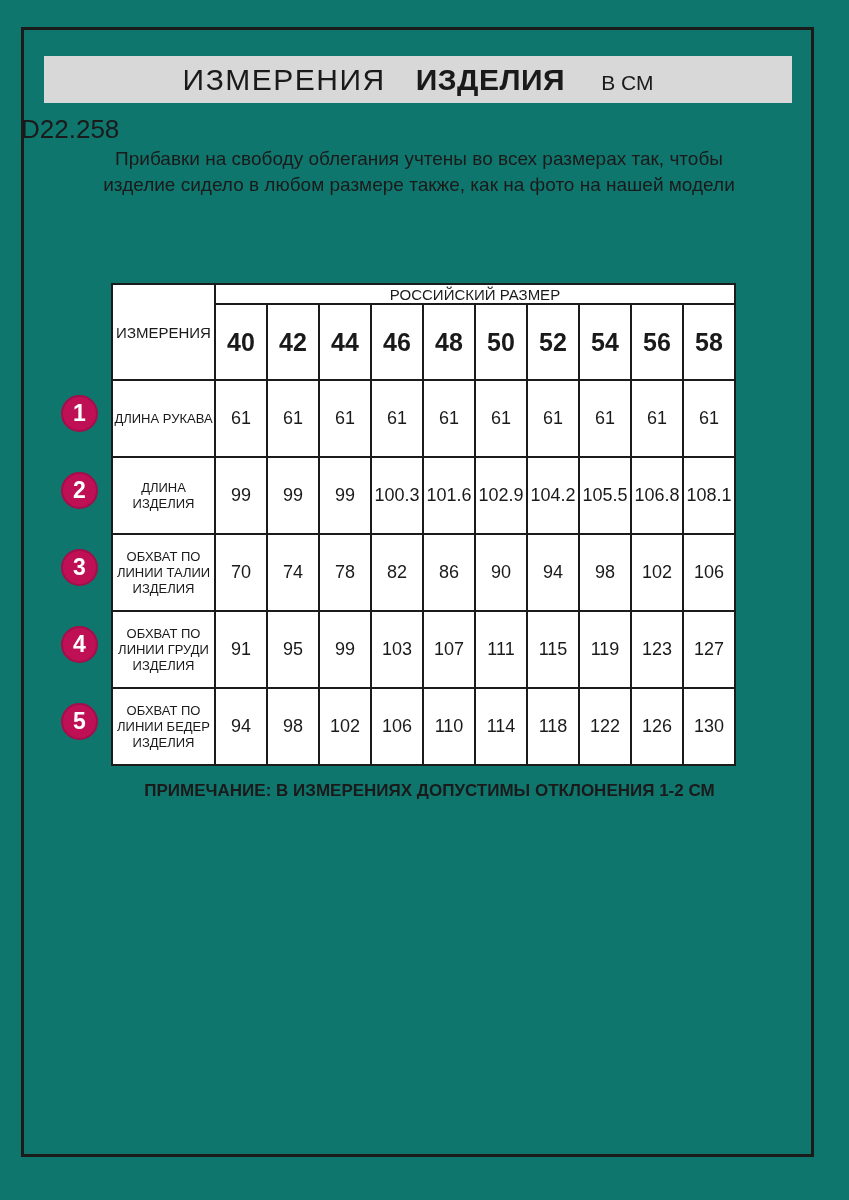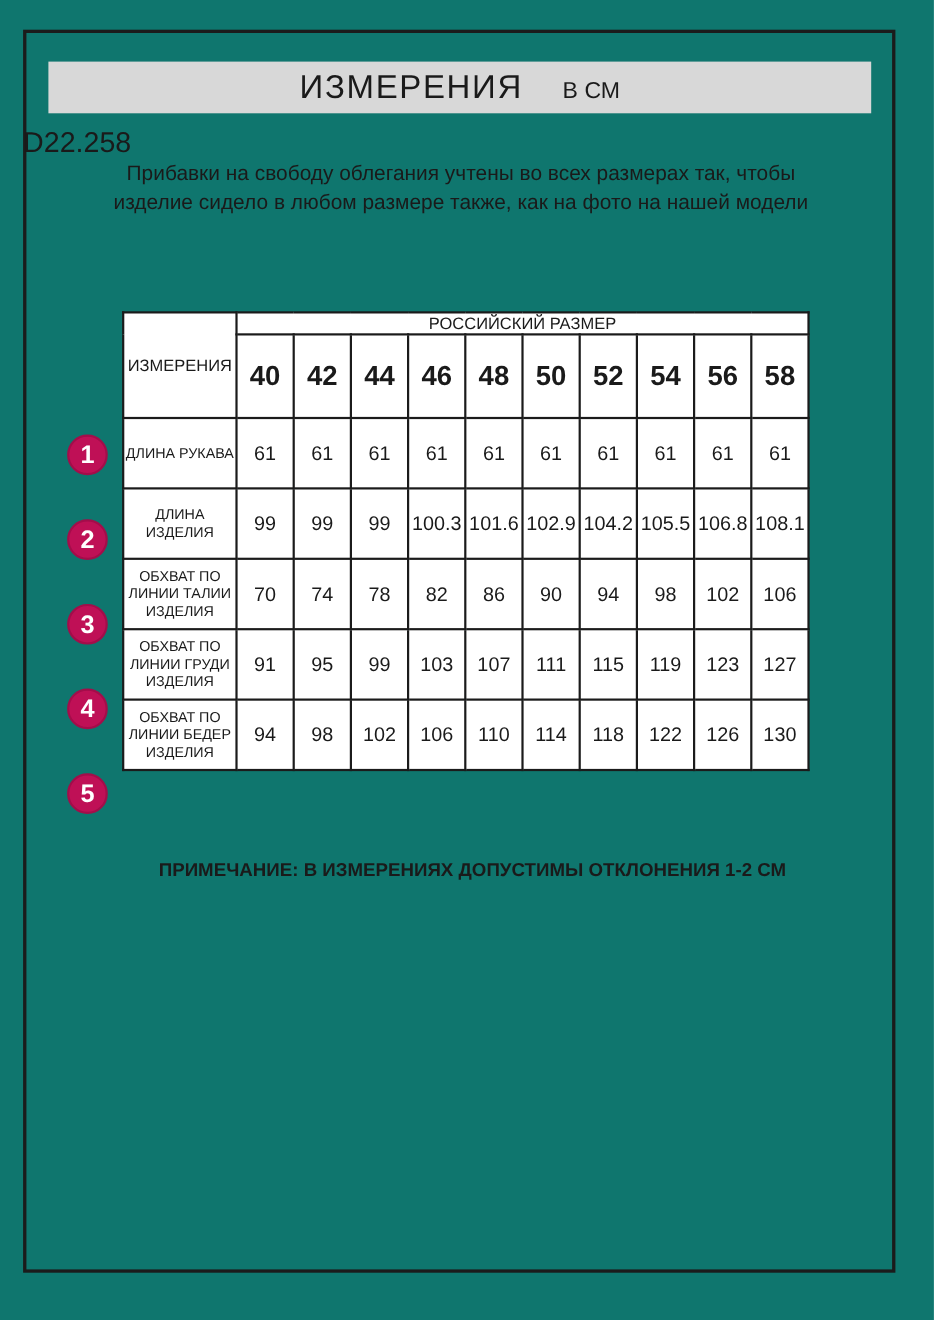--- a/index.html
+++ b/index.html
@@ -68,21 +68,21 @@
     border: 2px solid #1b1b1b;
     text-align: center;
     vertical-align: middle;
     padding: 0;
     font-weight: normal;
     background: #ffffff;
   }
   .group-header-cell { height: 18px; font-size: 15px; }
   .corner-cell { font-size: 15px; }
   .sizes-row th { height: 74px; font-size: 25px; font-weight: bold; }
-  .meas-table tbody tr { height: 64px; }
+  .meas-table tbody tr { height: 77px; }
   .label-cell {
     font-size: 13px;
     line-height: 16px;
     padding: 0 6px;
   }
   .value-cell { font-size: 18px; }
   .badge {
     position: absolute;
     left: 61px;
     width: 37px; height: 37px;
@@ -107,20 +107,21 @@
   }
 </style>
 </head>
 <body>
 
 <div class="page">
   <div class="frame"></div>
 
   <div class="title-band" style="background: rgb(216, 216, 216);">
     <span class="t1">ИЗМЕРЕНИЯ</span>
+    <span class="t2">ИЗДЕЛИЯ</span>
     <span class="t3">В СМ</span>
   </div>
 
   <div class="product-code">D22.258</div>
 
   <div class="description">Прибавки на свободу облегания учтены во всех размерах так, чтобы изделие сидело в любом размере также, как на фото на нашей модели</div>
 
   <table class="meas-table">
     <colgroup>
       <col style="width:103px">

